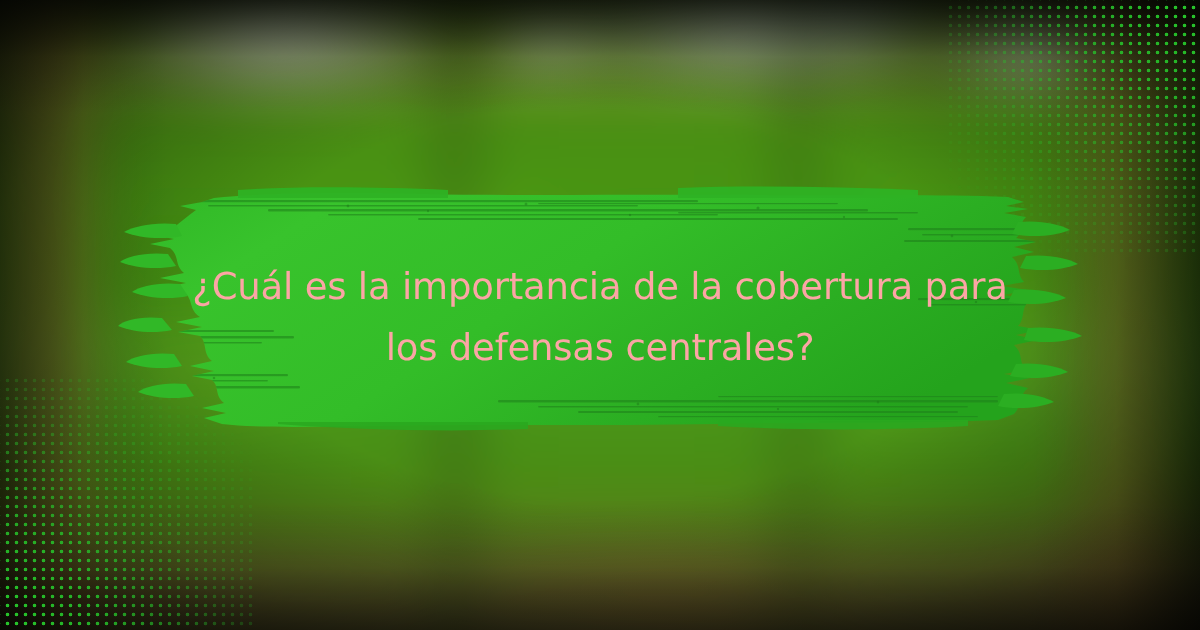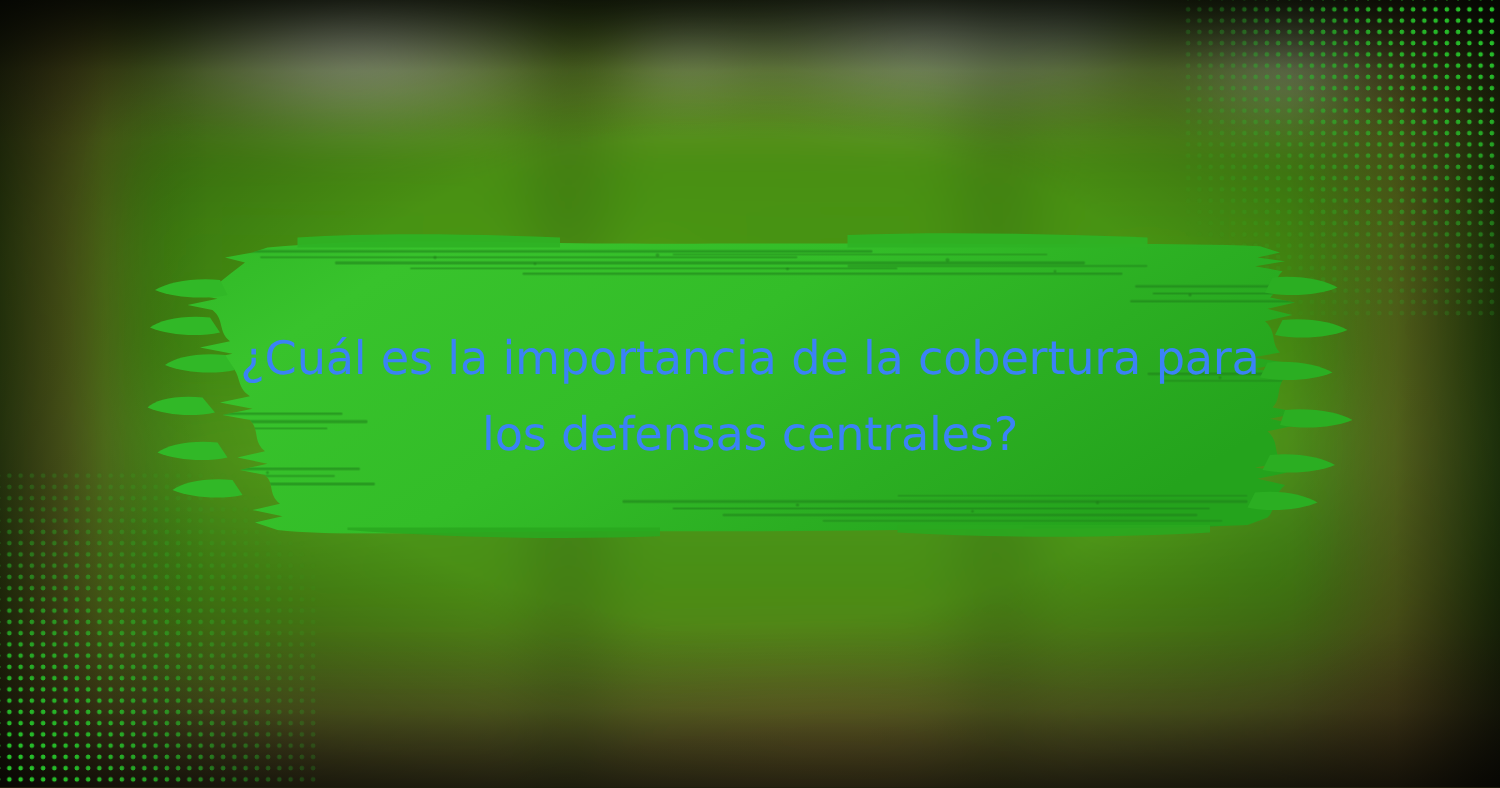--- a/index.html
+++ b/index.html
@@ -143,21 +143,21 @@
     display: block;
   }
 
   
   .headline {
     position: absolute;
     left: 170px;
     top: 256px;
     width: 860px;
     text-align: center;
-    color: #3b82f6;
+    color: #fca5a5;
     font-family: "DejaVu Sans", sans-serif;
     font-size: 37px;
     font-weight: 400;
     line-height: 61px;
     letter-spacing: -0.2px;
     white-space: pre-line;
     text-rendering: geometricPrecision;
   }
 </style>
 </head>

